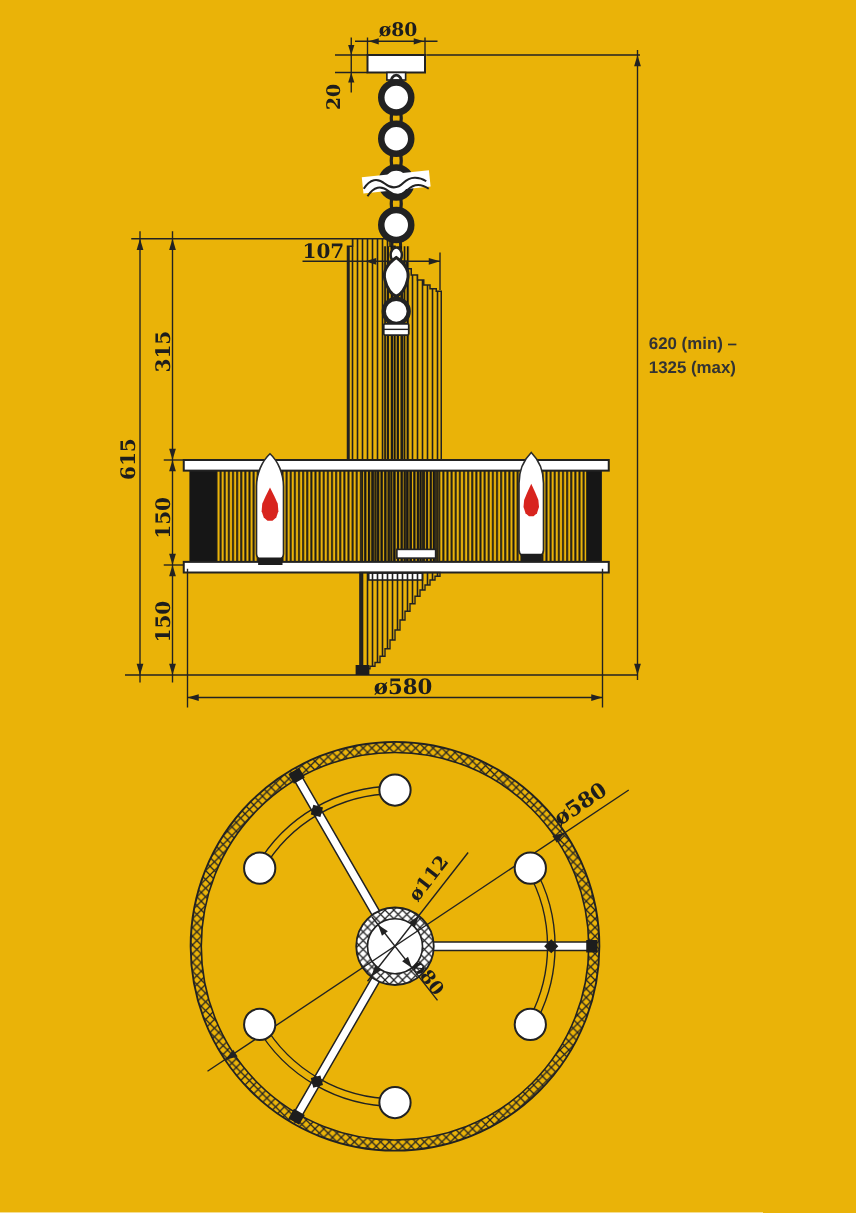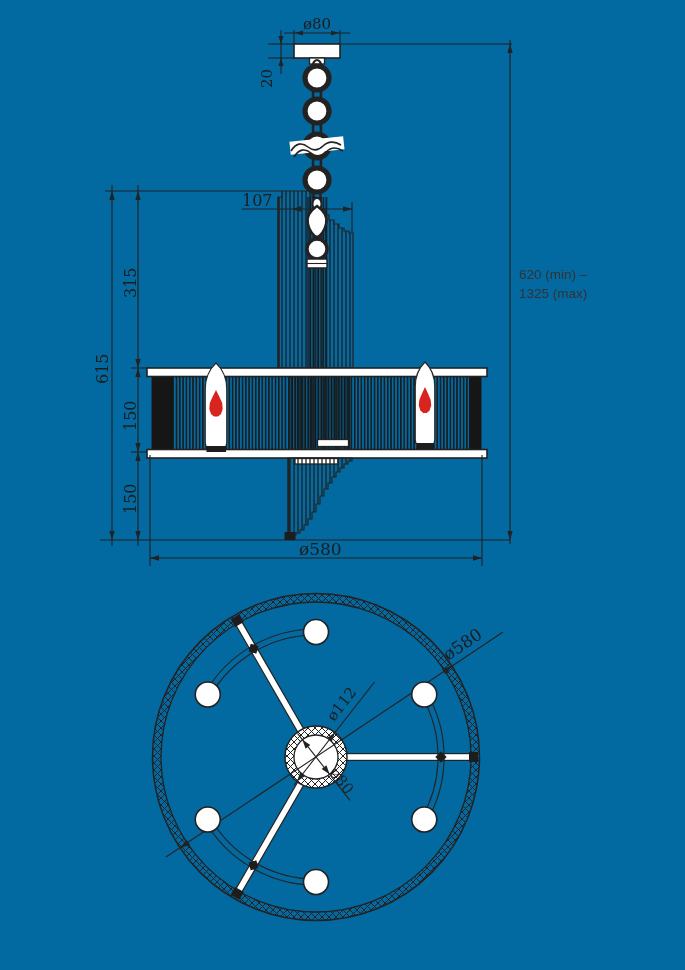--- a/index.html
+++ b/index.html
@@ -1,16 +1,16 @@
 <!DOCTYPE html>
 <html><head>
 <meta charset="utf-8">
 <style>
   html,body { margin:0; padding:0; background:#ffffff; }
-  .canvas { position:relative; width:685px; height:970px; background:#0369a1; overflow:hidden; }
+  .canvas { position:relative; width:685px; height:970px; background:#eab308; overflow:hidden;font-weight:bold; }
   svg { display:block; }
   .ln   { stroke:#222222; stroke-width:1.1; fill:none; }
   .ln2  { stroke:#222222; stroke-width:1.6; fill:none; }
   .arr  { fill:#222222; stroke:none; }
   .dim  { font-family:"DejaVu Serif", serif; fill:#1d1d1d; font-size:16px; }
   .dimS { font-family:"DejaVu Serif", serif; fill:#1d1d1d; font-size:15px; }
   .dimL { font-family:"DejaVu Serif", serif; fill:#1d1d1d; font-size:17px; }
   .note { font-family:"Liberation Sans", sans-serif; fill:#333333; font-size:13.5px; }
   .wfill { fill:#ffffff; stroke:#222222; }
 </style>

